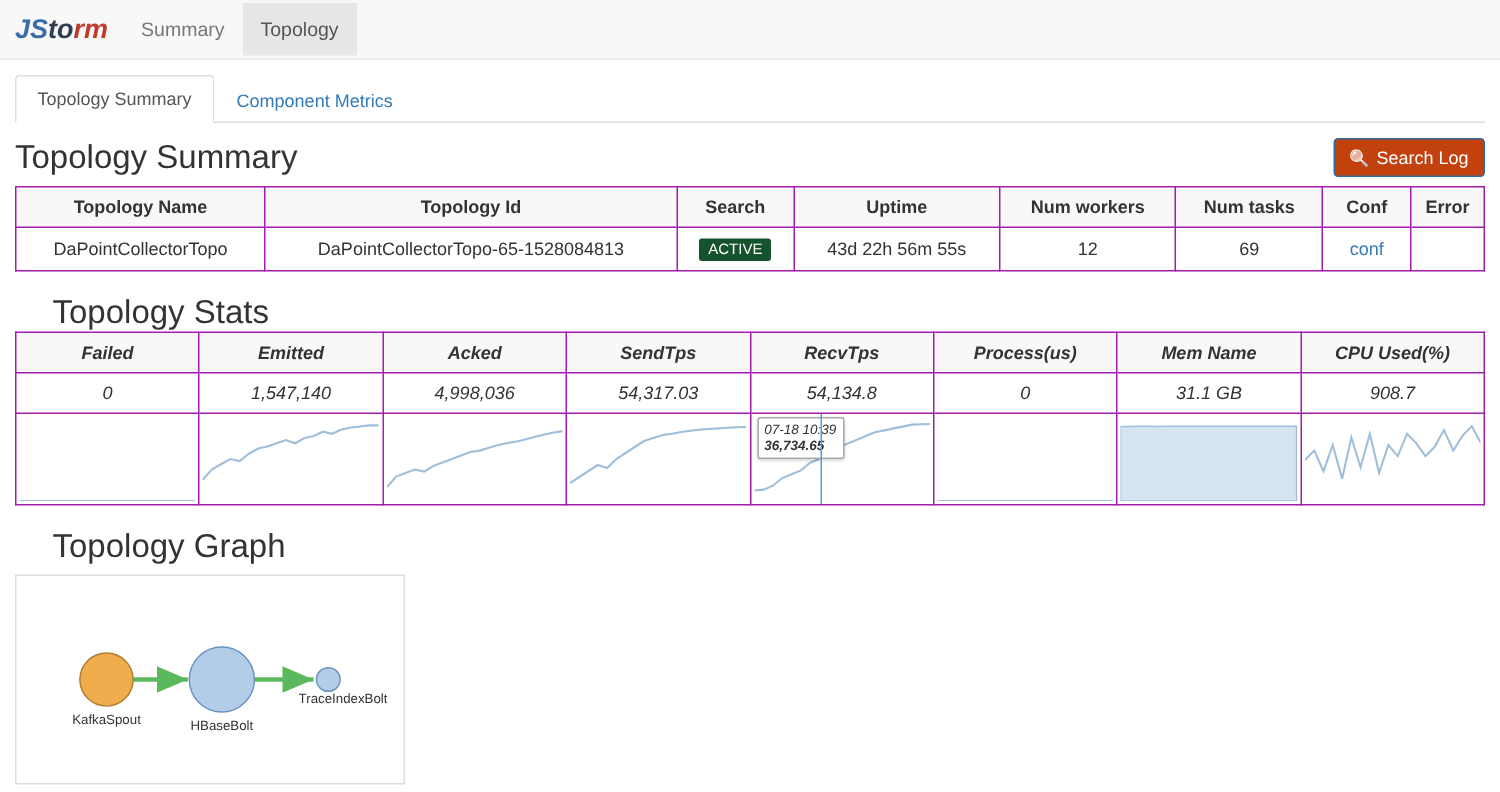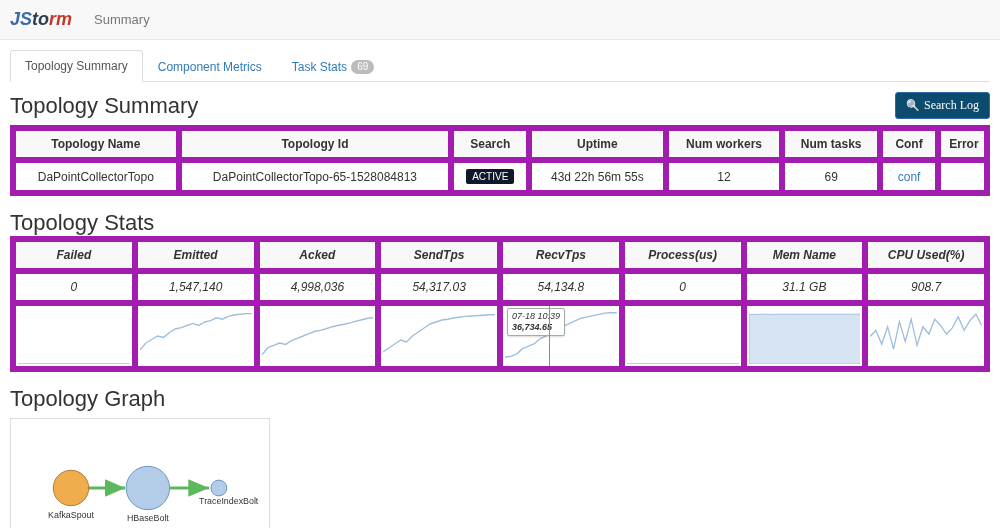--- a/index.html
+++ b/index.html
@@ -10,55 +10,52 @@
 .logo .red { color: #c0392b; }
 .nav-item { padding: 10px 12px; color: #777; font-size: 13px; cursor: pointer; }
 .nav-item.active { background: #e7e7e7; color: #555; }
 .content { padding: 10px; }
 .tabs { display: flex; border-bottom: 1px solid #ddd; margin-bottom: 10px; }
 .tab { padding: 8px 14px; color: #337ab7; cursor: pointer; font-size: 12px; border: 1px solid transparent; border-bottom: none; border-radius: 3px 3px 0 0; margin-bottom: -1px; display: flex; align-items: center; gap: 4px; }
 .tab.active { color: #555; border-color: #ddd; border-bottom: 1px solid #fff; background: #fff; }
 .tab-badge { display: inline-block; background: #bbb; color: #fff; border-radius: 8px; padding: 1px 6px; font-size: 10px; line-height: 12px; }
 .section-head { display: flex; align-items: center; justify-content: space-between; margin: 6px 0 6px 0; }
 h2 { font-size: 22px; font-weight: 500; color: #333; }
-.btn-search { background: #0c4a6e; color: #fff; border: 1px solid #2e6da4; border-radius: 3px; padding: 5px 10px; font-size: 12px; cursor: pointer; display: flex; align-items: flex-start; gap: 4px; font-family: Liberation Serif, serif; }
+.btn-search { background: #c2410c; color: #fff; border: 1px solid #2e6da4; border-radius: 3px; padding: 5px 10px; font-size: 12px; cursor: pointer; display: flex; align-items: flex-start; gap: 4px; }
 .search-icon::before { content: "🔍"; font-size: 11px; filter: grayscale(1) brightness(2); }
 table { width: 100%; border-collapse: collapse; border: 1px solid #ddd; table-layout: fixed; }
-th, td { border: 6px solid #a21caf; padding: 6px 8px; text-align: center; font-size: 12px; }
+th, td { border: 1px solid #a21caf; padding: 6px 8px; text-align: center; font-size: 12px; }
 th { background: #f8f8f8; font-weight: bold; color: #333; }
 td { color: #333; }
 .link { color: #337ab7; cursor: pointer; }
-.badge-active { display: inline-block; background: #0f172a; color: #fff; padding: 2px 6px; border-radius: 2px; font-size: 10px; }
+.badge-active { display: inline-block; background: #14532d; color: #fff; padding: 2px 6px; border-radius: 2px; font-size: 10px; }
 .stats-table th, .stats-table td { font-size: 12px; font-style: italic; }
 .spark-row td { padding: 2px; height: 60px; vertical-align: bottom; position: relative; }
 .spark { width: 100%; height: 56px; display: block; }
 .tooltip { position: absolute; top: 2px; left: 4px; background: #fff; border: 1px solid #aaa; border-radius: 2px; font-size: 9px; padding: 2px 4px; line-height: 11px; box-shadow: 0 1px 2px rgba(0,0,0,.15); text-align: left; white-space: nowrap; }
 .tooltip .t-val { font-weight: bold; }
 .vline { position: absolute; top: 0; bottom: 0; left: 46px; width: 1px; background: #5b9bd5; }
 .graph-box { border: 1px solid #ddd; width: 260px; height: 140px; margin-top: 6px; position: relative; }
 .graph-svg { width: 100%; height: 100%; }
-.mt { margin-top: 14px; }
+.mt { margin-top: 14px; margin-left: 25px; }
 </style>
 </head>
 <body>
 
 <div class="navbar">
   <span class="logo"><span class="blue">JS</span>to<span class="red">rm</span></span>
   <span class="nav-item">Summary</span>
+  <span class="nav-item active">Topology</span>
 </div>
 
 <div class="content">
 
   <div class="tabs">
     <div class="tab active">Topology Summary</div>
     <div class="tab">Component Metrics</div>
-    <div class="tab">
-      <span>Task Stats</span>
-      <span class="tab-badge">69</span>
-    </div>
   </div>
 
   <div class="section-head">
     <h2>Topology Summary</h2>
     <button class="btn-search">
       <span class="search-icon"></span>
       <span>Search Log</span>
     </button>
   </div>
 

